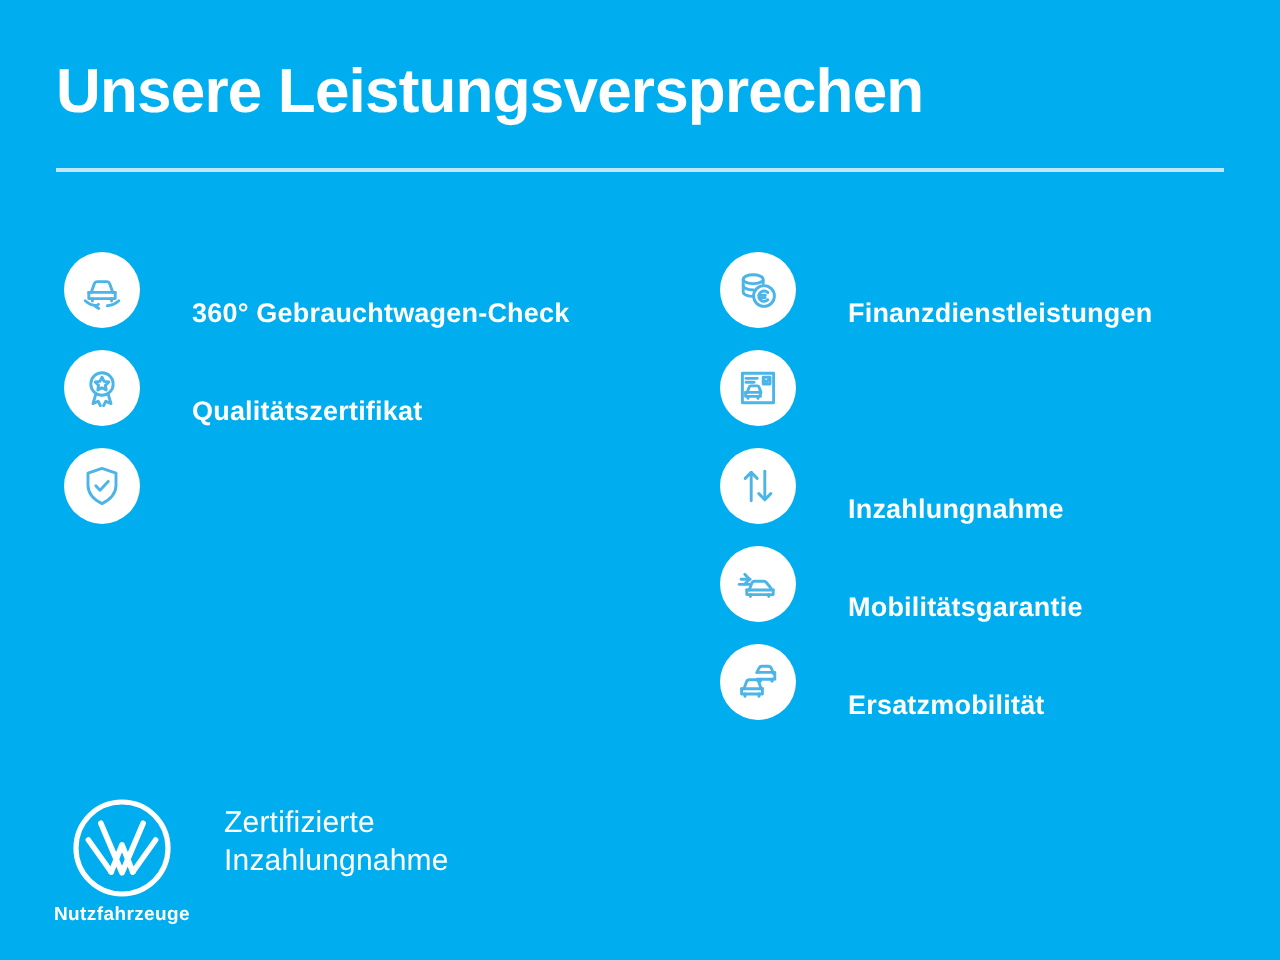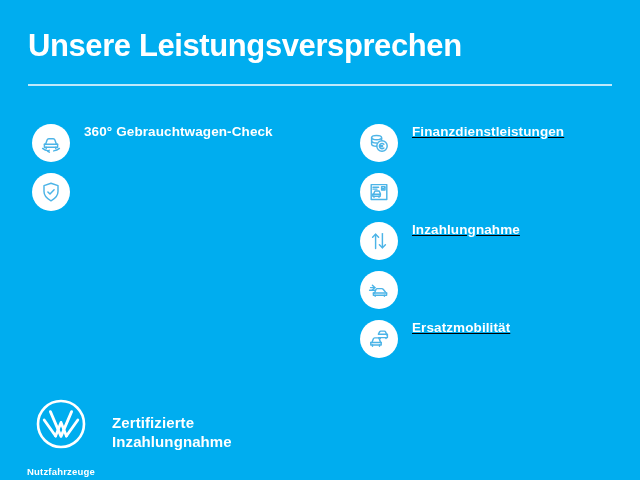--- a/index.html
+++ b/index.html
@@ -41,27 +41,28 @@
     height: 2px;
     background: #BFE9FB;
   }
 
   
   .feature-col {
     position: absolute;
     top: 124px;
   }
   #feature-col-left  { left: 32px; }
-  #feature-col-right { left: 360px; text-decoration: underline; }
+  #feature-col-right { left: 360px; }
 
   .feature-item {
     display: flex;
-    align-items: flex-start;
+    align-items: flex-end;
     height: 40px;
     margin-bottom: 9px;
+    gap: 12px;
   }
   .feature-icon {
     flex: 0 0 auto;
     width: 38px;
     height: 38px;
     border-radius: 50%;
     background: #FFFFFF;
     display: flex;
     align-items: center;
     justify-content: center;
@@ -100,32 +101,32 @@
     display: flex;
     flex-direction: column;
     align-items: center;
   }
   #vw-logo-icon {
     width: 52px;
     height: 52px;
   }
   #vw-logo-icon svg { display: block; }
   #vw-sub-brand {
-    margin-top: 16px;
+    margin-top: 2px;
     font-size: 9.5px;
     font-weight: bold;
     color: #FFFFFF;
     letter-spacing: 0.2px;
     white-space: nowrap;
   }
   #brand-claim {
     margin-left: 18px;
-    margin-top: 15px;
+    margin-top: 4px;
     font-size: 15px;
-    font-weight: bold;
+    font-weight: normal;
     color: #FFFFFF;
     line-height: 19px;
     letter-spacing: 0.1px;
   }
   .claim-line { display: block; white-space: nowrap; }
 </style>
 </head>
 <body>
 
 <div id="slide">
@@ -144,20 +145,31 @@
           <path d="M7.2 16.3v1.2"></path>
           <path d="M16.8 16.3v1.2"></path>
           <path d="M3.6 17.4c1.6 1.5 3.6 2.3 5.7 2.5"></path>
           <path d="M20.4 17.4c-1.6 1.5-3.6 2.3-5.7 2.5"></path>
           <path d="M10.2 19.2l-1.4 1.1 1.6.9"></path>
         </svg>
       </span>
       <span class="feature-label">360° Gebrauchtwagen-Check</span>
     </div>
 
+    <div class="feature-item">
+      <span class="feature-icon">
+        <svg viewBox="0 0 24 24">
+          <circle cx="12" cy="10" r="5.6"></circle>
+          <path d="M12 6.6l1.05 2.1 2.35.33-1.7 1.64.4 2.33L12 11.9l-2.1 1.1.4-2.33-1.7-1.64 2.35-.33z"></path>
+          <path d="M9 14.8l-1.5 5 2.6-1.2 1.1 2.2"></path>
+          <path d="M15 14.8l1.5 5-2.6-1.2-1.1 2.2"></path>
+        </svg>
+      </span>
+      <span class="feature-label">Qualitätszertifikat</span>
+    </div>
 
     <div class="feature-item">
       <span class="feature-icon">
         <svg viewBox="0 0 24 24">
           <path d="M12 3.2l7 2.4v6c0 4-3 7.2-7 9.2-4-2-7-5.2-7-9.2v-6z"></path>
           <path d="M8.9 11.9l2.1 2.2 4.1-4.4"></path>
         </svg>
       </span>
     </div>
 
@@ -218,20 +230,21 @@
           <path d="M6.4 15h13.2"></path>
           <path d="M7.6 15l1.3-3.4c.22-.6.78-1 1.42-1h4.6c.5 0 .96.24 1.24.66L18.4 14"></path>
           <path d="M6.4 15v2.3h13.2V15"></path>
           <path d="M8.2 17.3v1"></path>
           <path d="M17.4 17.3v1"></path>
           <path d="M2.6 12.2h5.2"></path>
           <path d="M3.6 9.6h4.4"></path>
           <path d="M5.4 7.2l2.4 2.4-2.4 2.4"></path>
         </svg>
       </span>
+      <span class="feature-label">Mobilitätsgarantie</span>
     </div>
 
     <div class="feature-item">
       <span class="feature-icon">
         <svg viewBox="0 0 24 24">
           <path d="M11.4 7.2l1.2-2.3c.25-.5.75-.8 1.3-.8h3.4c.6 0 1.1.35 1.32.9l1.18 2.9"></path>
           <path d="M11.6 7.2h8.8v3.4h-8.8"></path>
           <path d="M13.2 10.6v1"></path>
           <path d="M19 10.6v1"></path>
           <path d="M3.8 15.4h10.4"></path>

